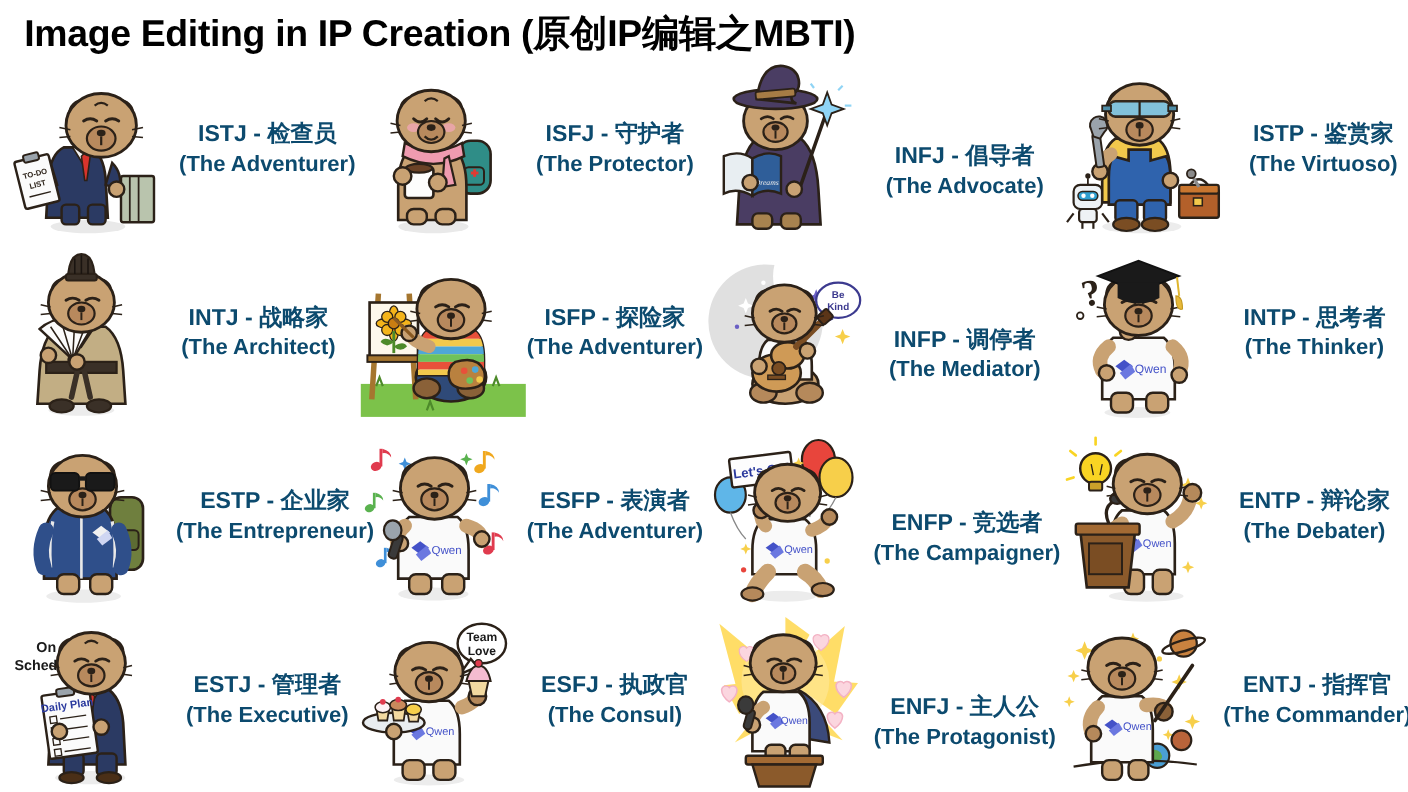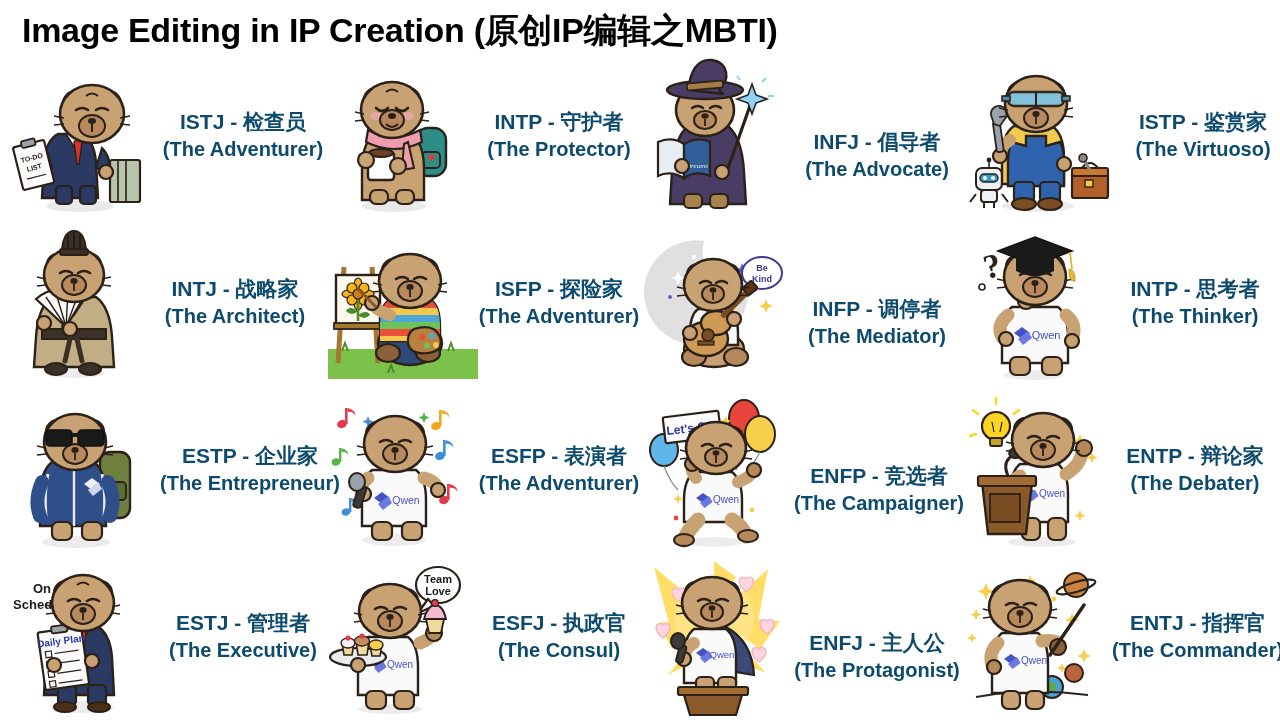--- a/index.html
+++ b/index.html
@@ -150,21 +150,21 @@
           <ellipse cx="64" cy="64" rx="12" ry="10" fill="#b8895d" stroke="#2b2118" stroke-width="2"></ellipse>
           <ellipse cx="64" cy="60" rx="4" ry="3" fill="#2b2118"></ellipse>
           <path d="M58 68 q6 6 12 0" fill="none" stroke="#2b2118" stroke-width="2"></path>
           <line x1="36" y1="58" x2="27" y2="56" stroke="#2b2118" stroke-width="1.4"></line>
           <line x1="36" y1="64" x2="27" y2="65" stroke="#2b2118" stroke-width="1.4"></line>
           <line x1="92" y1="58" x2="101" y2="56" stroke="#2b2118" stroke-width="1.4"></line>
           <line x1="92" y1="64" x2="101" y2="65" stroke="#2b2118" stroke-width="1.4"></line>
         </svg>
       </div>
       <div class="caption">
-        <div>INTP - 守护者</div>
+        <div>ISFJ - 守护者</div>
         <div class="l2">(The Protector)</div>
       </div>
     </div>
 
     <div class="cell c2">
       <div class="art">
         <svg viewBox="0 0 150 160">
 
           <path d="M40 70 q-14 12 -16 46 l-2 32 h76 l-2 -32 q-2 -34 -16 -46 z" fill="#4a3d63" stroke="#2b2118" stroke-width="2.4"></path>
           <rect x="36" y="138" width="18" height="14" rx="5" fill="#a8834f" stroke="#2b2118" stroke-width="2.2"></rect>

